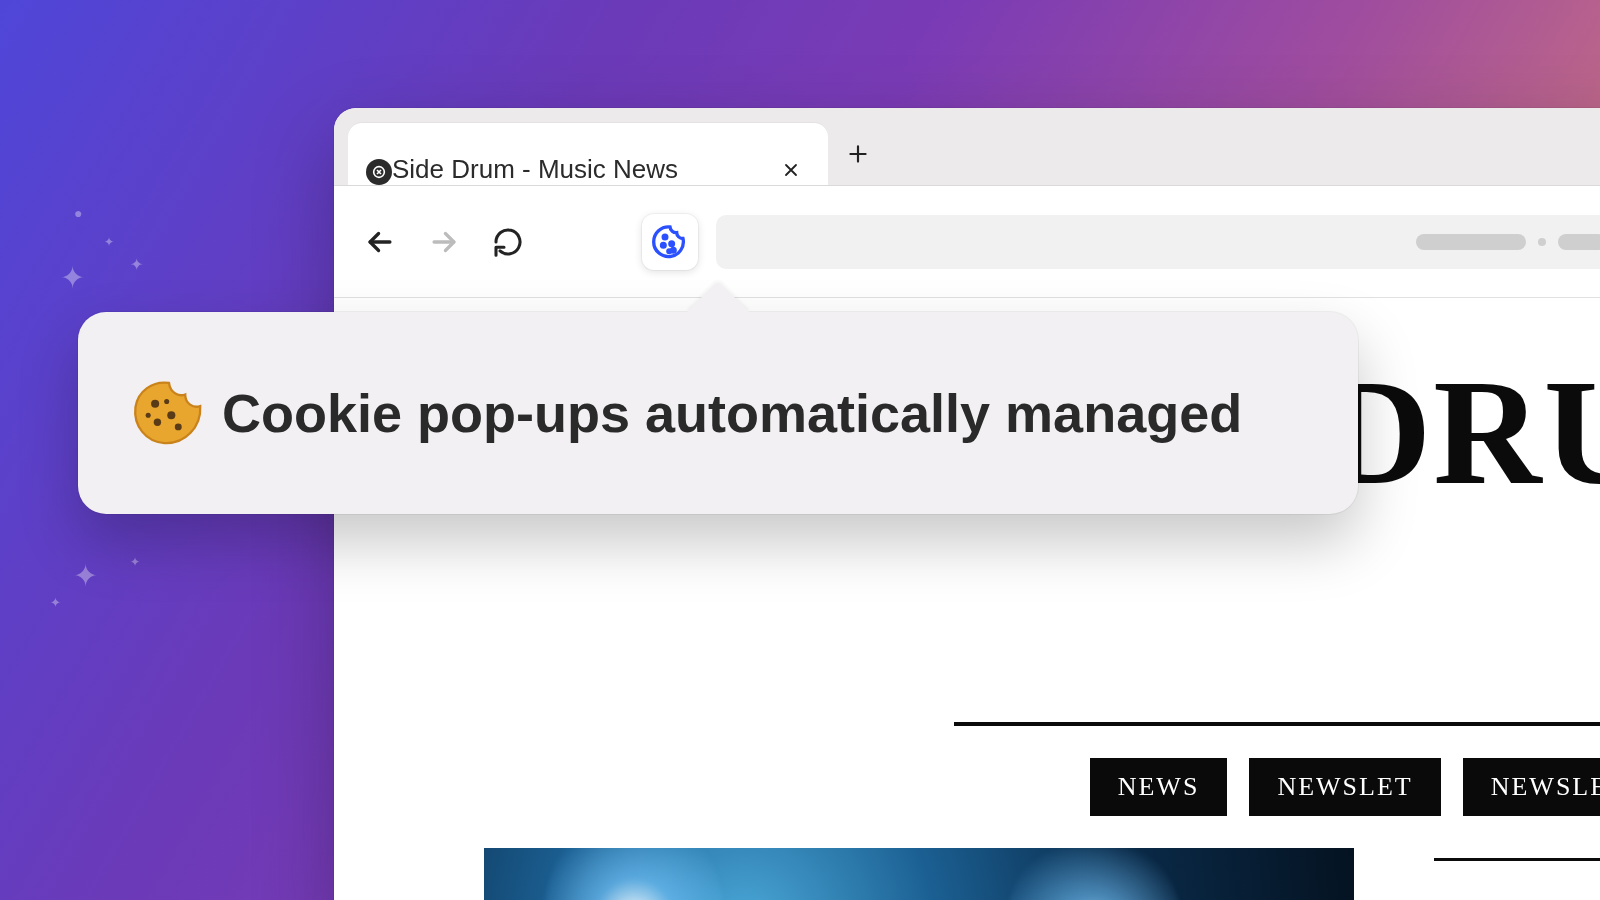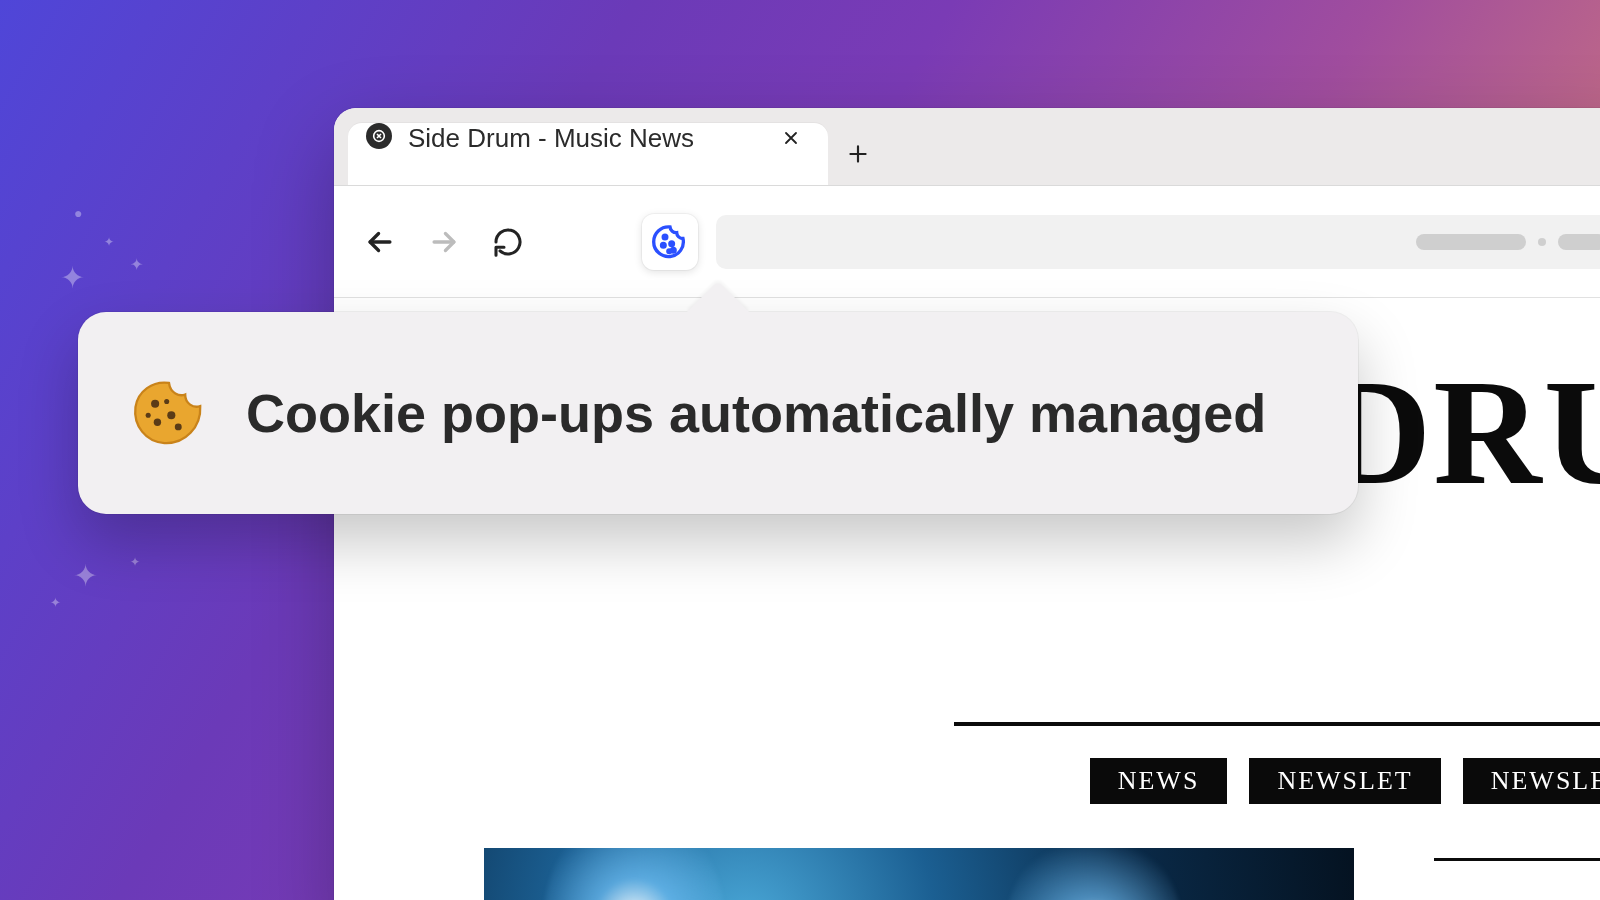--- a/index.html
+++ b/index.html
@@ -33,23 +33,23 @@
     background: #eceaea;
     border-bottom: 1px solid #dadada;
     display: flex; align-items: flex-end;
     padding-left: 14px;
     border-radius: 22px 0 0 0;
   }
   .tab {
     height: 62px;
     background: #ffffff;
     border-radius: 14px 14px 0 0;
-    display: flex; align-items: flex-start;
+    display: flex; align-items: flex-end;
     padding: 0 22px 0 18px;
-    gap: 16px;
+    gap: 0;
     min-width: 480px;
     box-shadow: 0 -1px 0 rgba(0,0,0,0.03);
   }
   .favicon {
     width: 26px; height: 26px; border-radius: 50%;
     background: #2b2b2b; display:flex; align-items:center; justify-content:center;
   }
   .favicon svg { width: 16px; height: 16px; }
   .tab-title { font-size: 26px; color: #2b2b2b; flex: 1; white-space: nowrap; }
   .tab-close { width: 30px; height: 30px; display:flex; align-items:center; justify-content:center; color:#2b2b2b; }
@@ -95,21 +95,21 @@
     letter-spacing: 2px;
     color:#0b0b0b;
   }
   .nav {
     position:absolute; right:0; top:460px;
     display:flex; gap:22px;
   }
   .nav-item {
     background:#0a0a0a; color:#fff; font-family: Georgia, serif;
     font-size: 26px; letter-spacing: 2px;
-    padding: 8px 28px;
+    padding: 14px 28px;
   }
   .rule {
     position:absolute; right:0; top: 424px; width: 700px;
     height:4px; background:#0a0a0a;
   }
   .article-img {
     position:absolute; left: 150px; top: 550px;
     width: 870px; height: 260px;
     background: radial-gradient(circle at 30% 30%, #4aa8d8 0%, #1b5f92 30%, #0a2b4a 60%, #04101d 100%);
     overflow:hidden;
@@ -122,21 +122,21 @@
 
   
   .popover {
     position:absolute;
     left: 78px; top: 312px;
     width: 1280px;
     background:#f2f0f2;
     border-radius: 28px;
     box-shadow: 0 28px 60px rgba(0,0,0,0.22), 0 0 0 1px rgba(0,0,0,0.05);
     padding: 64px 54px;
-    display:flex; align-items:center; gap: 40px;
+    display:flex; align-items:center; gap: 16px;
   }
   .popover::before {
     content:"";
     position:absolute;
     top:-22px; left: 618px;
     width: 44px; height:44px;
     background:#f2f0f2;
     transform: rotate(45deg);
     border-top-left-radius:6px;
     box-shadow: -2px -2px 3px rgba(0,0,0,0.04);

